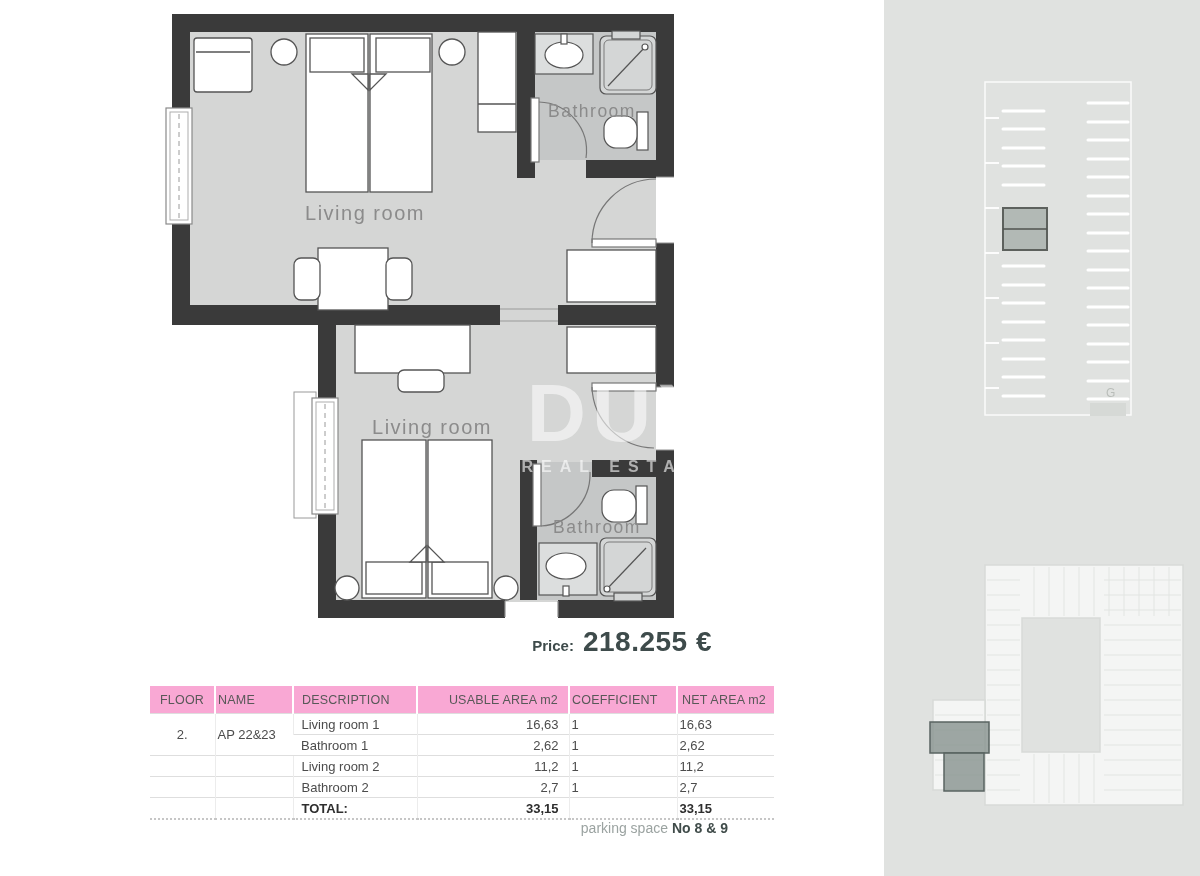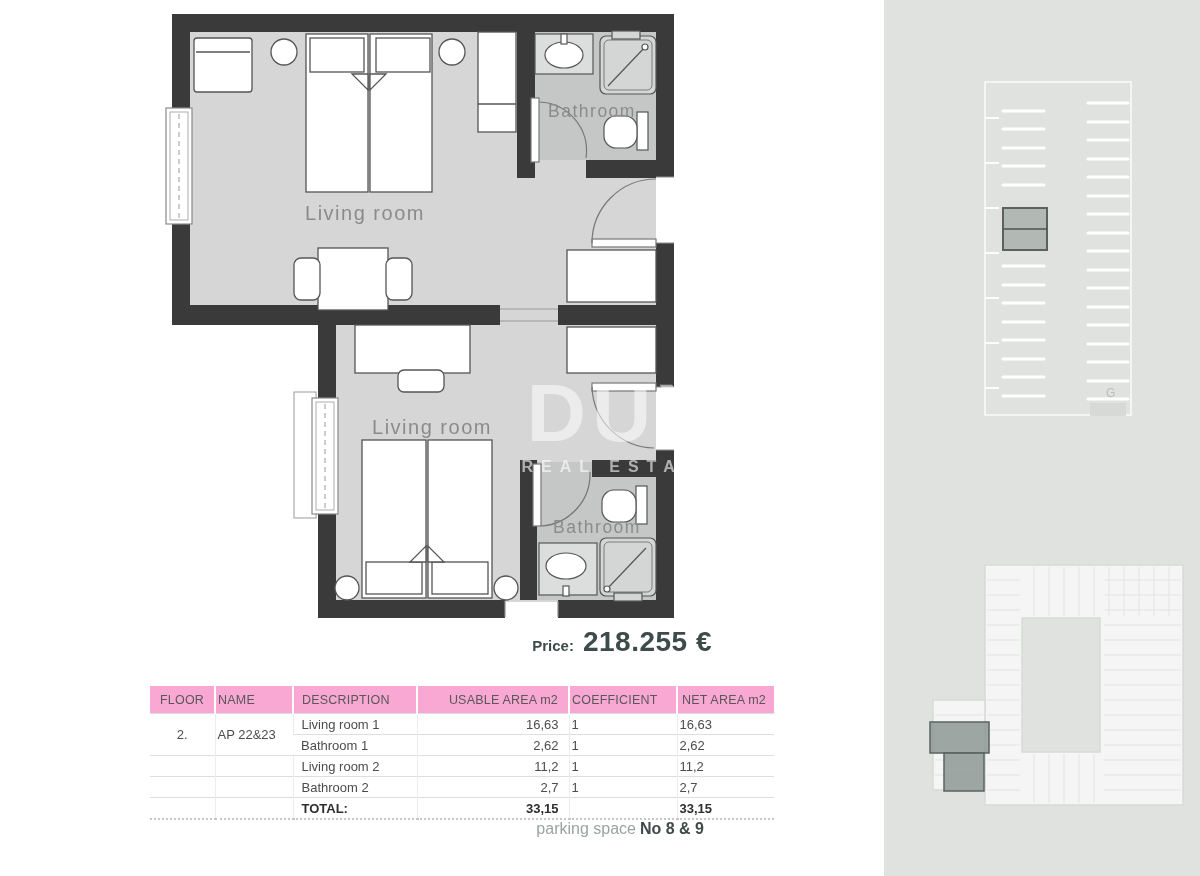--- a/index.html
+++ b/index.html
@@ -30,21 +30,21 @@
   .area-table td:first-child{border-left:none;}
   .area-table .c-floor{width:60px;text-align:center;}
   .area-table .c-name{width:72px;text-align:left;}
   .area-table .c-desc{width:112px;text-align:left;padding-left:8px;margin-top:32px;}
   .area-table .c-usable{width:138px;text-align:right;padding-right:10px;}
   .area-table .c-coeff{width:92px;text-align:left;padding-right:12px;}
   .area-table .c-net{width:88px;padding-right:6px;}
   .area-table tr.total td{font-weight:bold;color:#2e2e2e;}
 
   
-  .parking-note{position:absolute;left:472px;top:820px;width:232px;text-align:right;font-size:16px;color:#9ba3a1;}
+  .parking-note{position:absolute;left:496px;top:820px;width:232px;text-align:right;font-size:14px;color:#9ba3a1;}
   .parking-note b{color:#3f4b49;font-weight:bold;margin-left:4px;}
 
   
   .sidebar{position:absolute;left:884px;top:0;width:316px;height:876px;background:#e0e2e0;}
   .sidebar svg{position:absolute;left:0;}
 </style>
 </head>
 <body>
 
 <div id="canvas">

